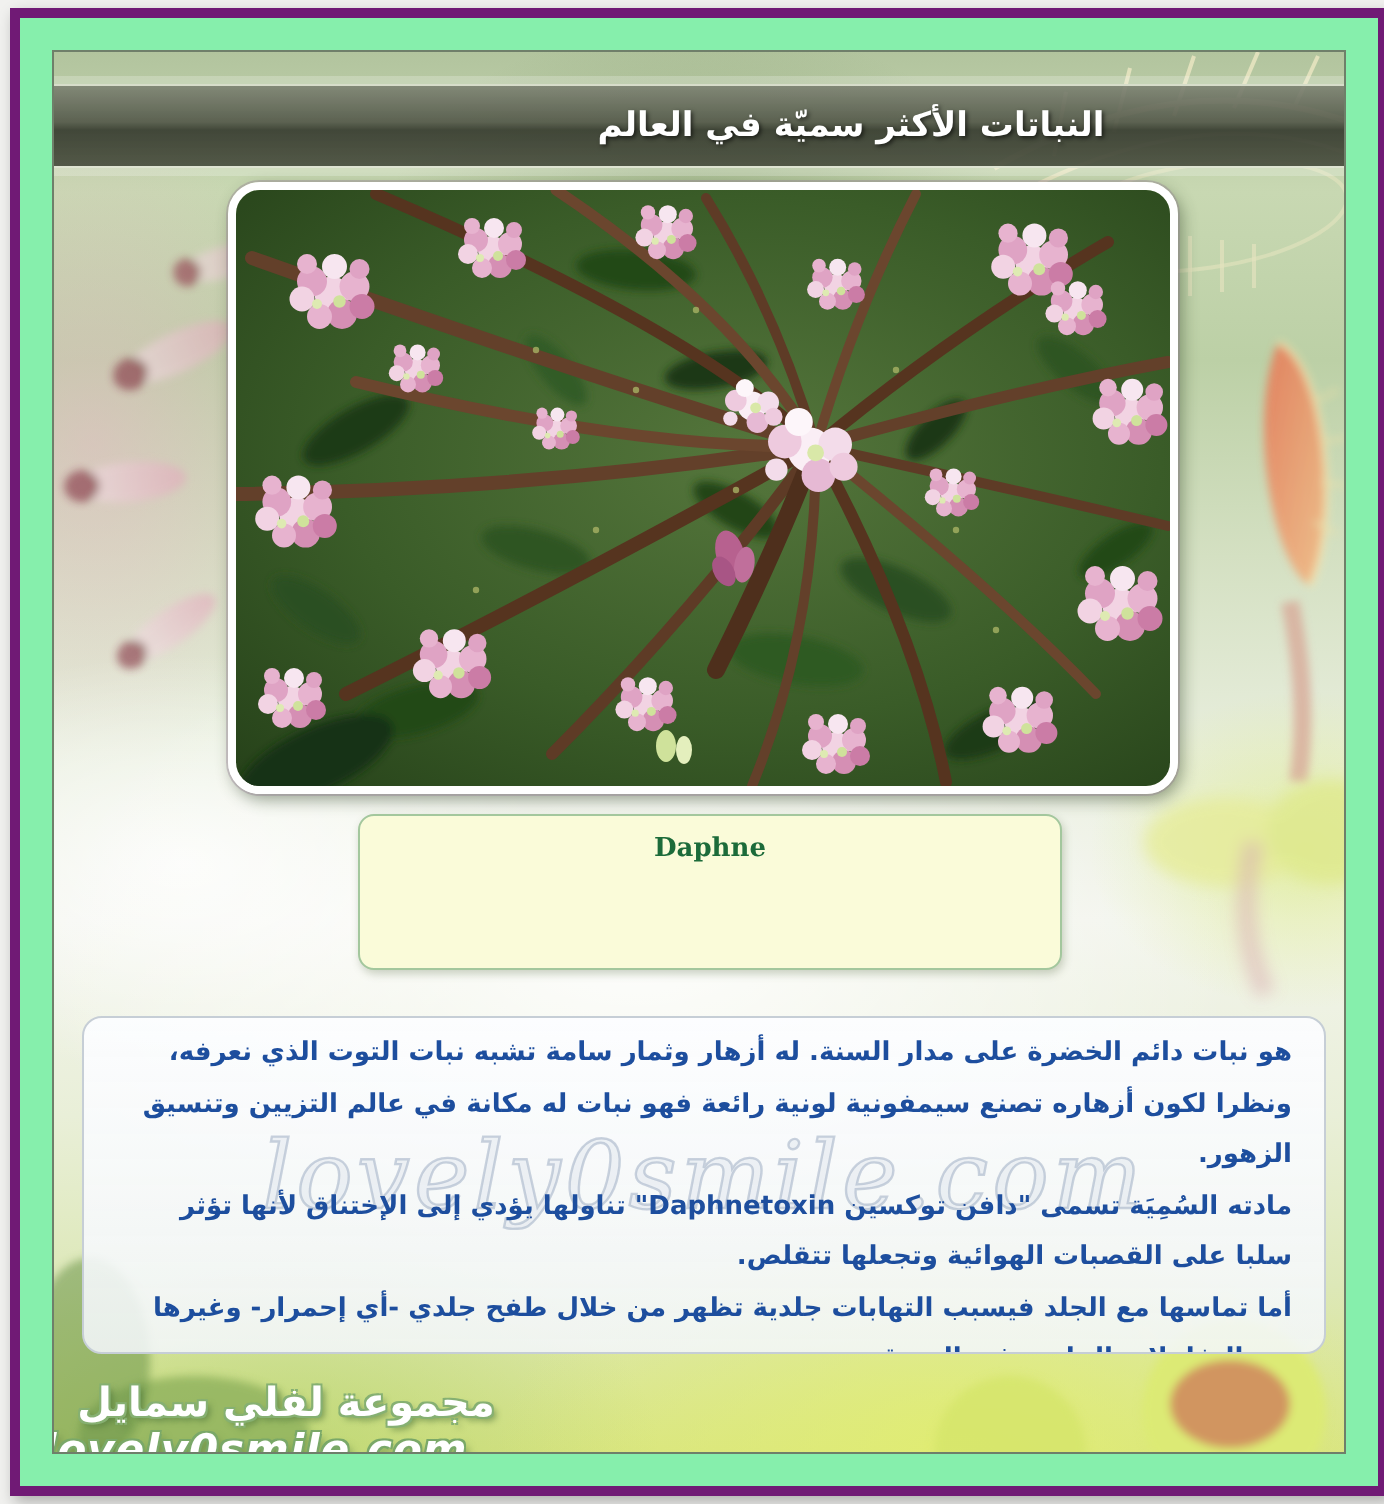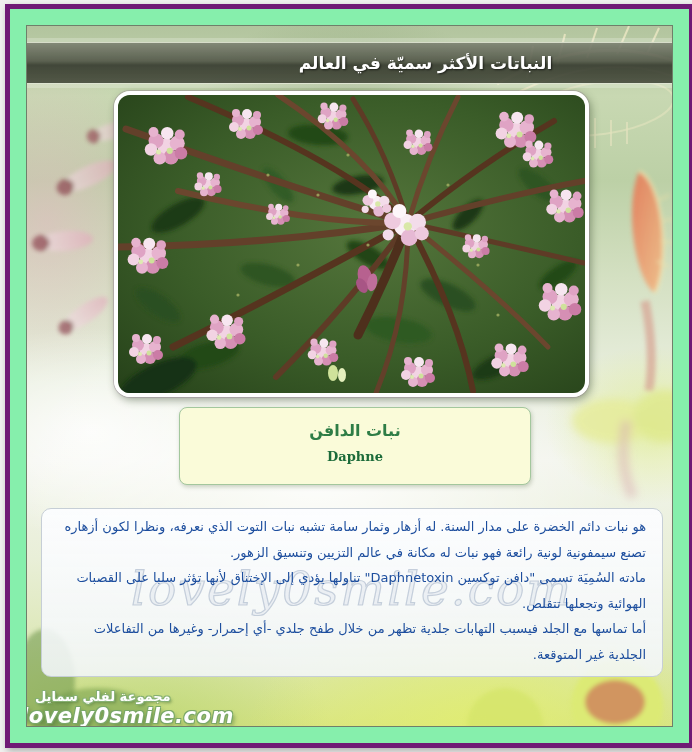--- a/index.html
+++ b/index.html
@@ -32,28 +32,28 @@
   .name-box{position:absolute;left:152px;top:381px;width:350px;height:76px;
         background:#fafbd9;border:1px solid #a3c79d;border-radius:8px;
         box-shadow:1px 2px 4px rgba(90,110,70,.3);text-align:center;}
   .name-ar{margin-top:13px;color:#2e7d46;font-size:16px;font-weight:bold;direction:rtl;}
   .name-en{margin-top:9px;color:#1c6b3a;font-size:13px;font-weight:bold;
         font-family:"DejaVu Serif","Liberation Serif",serif;}
   .desc-box{position:absolute;left:14px;top:482px;width:620px;height:167px;
         background:linear-gradient(180deg,rgba(252,253,255,.93),rgba(243,246,250,.88));
         border:1px solid #c6ced6;border-radius:10px;overflow:hidden;}
   .desc-text{position:relative;z-index:2;margin:5px 16px 0 16px;direction:rtl;text-align:right;
-        color:#1d4e9e;font-size:13px;font-weight:normal;line-height:25.5px;}
+        color:#1d4e9e;font-size:13px;font-weight:bold;line-height:25.5px;}
   .desc-text p{margin:0;}
   .desc-watermark{position:absolute;z-index:1;left:0;top:52px;width:100%;text-align:center;
         font-family:"DejaVu Serif","Liberation Serif",serif;font-style:italic;
         font-size:47px;letter-spacing:2px;color:rgba(185,196,214,.18);
         -webkit-text-stroke:1.2px rgba(160,174,196,.55);}
   .footer{position:absolute;left:-6px;top:663px;width:230px;z-index:5;}
-  .footer-ar{color:#ffffff;font-size:13px;font-weight:bold;direction:rtl;text-align:left;
+  .footer-ar{color:#ffffff;font-size:20px;font-weight:bold;direction:rtl;text-align:center;
         padding-left:14px;
         text-shadow:1px 1px 0 #86b072,-1px -1px 0 #86b072,1px -1px 0 #86b072,-1px 1px 0 #86b072,2px 2px 3px rgba(70,110,55,.6);}
   .footer-site{color:#ffffff;font-size:21px;font-weight:bold;font-style:italic;letter-spacing:.5px;
         text-shadow:1px 1px 0 #7aa868,-1px -1px 0 #7aa868,1px -1px 0 #7aa868,-1px 1px 0 #7aa868,2px 3px 4px rgba(70,110,55,.6);}
 </style>
 </head>
 <body>
 
 <div class="page">
   <div class="card">
@@ -256,21 +256,20 @@
             </g>
             <g transform="translate(215,278)">
               <ellipse rx="5" ry="8" fill="#cfe29b"></ellipse>
                 <ellipse cx="9" cy="2" rx="4" ry="7" fill="#e4efbd"></ellipse>
             </g>
           </g>
         </svg>
       </div>
 
       <div class="name-box">
-        <div class="name-ar">نبات الدافن</div>
         <div class="name-en">Daphne</div>
       </div>
 
       <div class="desc-box">
         <div class="desc-watermark">lovely0smile.com</div>
         <div class="desc-text">
           <p>هو نبات دائم الخضرة على مدار السنة. له أزهار وثمار سامة تشبه نبات التوت الذي نعرفه، ونظرا لكون أزهاره تصنع سيمفونية لونية رائعة فهو نبات له مكانة في عالم التزيين وتنسيق الزهور.</p>
           <p>مادته السُمِيَة تسمى "دافن توكسين Daphnetoxin" تناولها يؤدي إلى الإختناق لأنها تؤثر سلبا على القصبات الهوائية وتجعلها تتقلص.</p>
           <p>أما تماسها مع الجلد فيسبب التهابات جلدية تظهر من خلال طفح جلدي -أي إحمرار- وغيرها من التفاعلات الجلدية غير المتوقعة.</p>
         </div>

